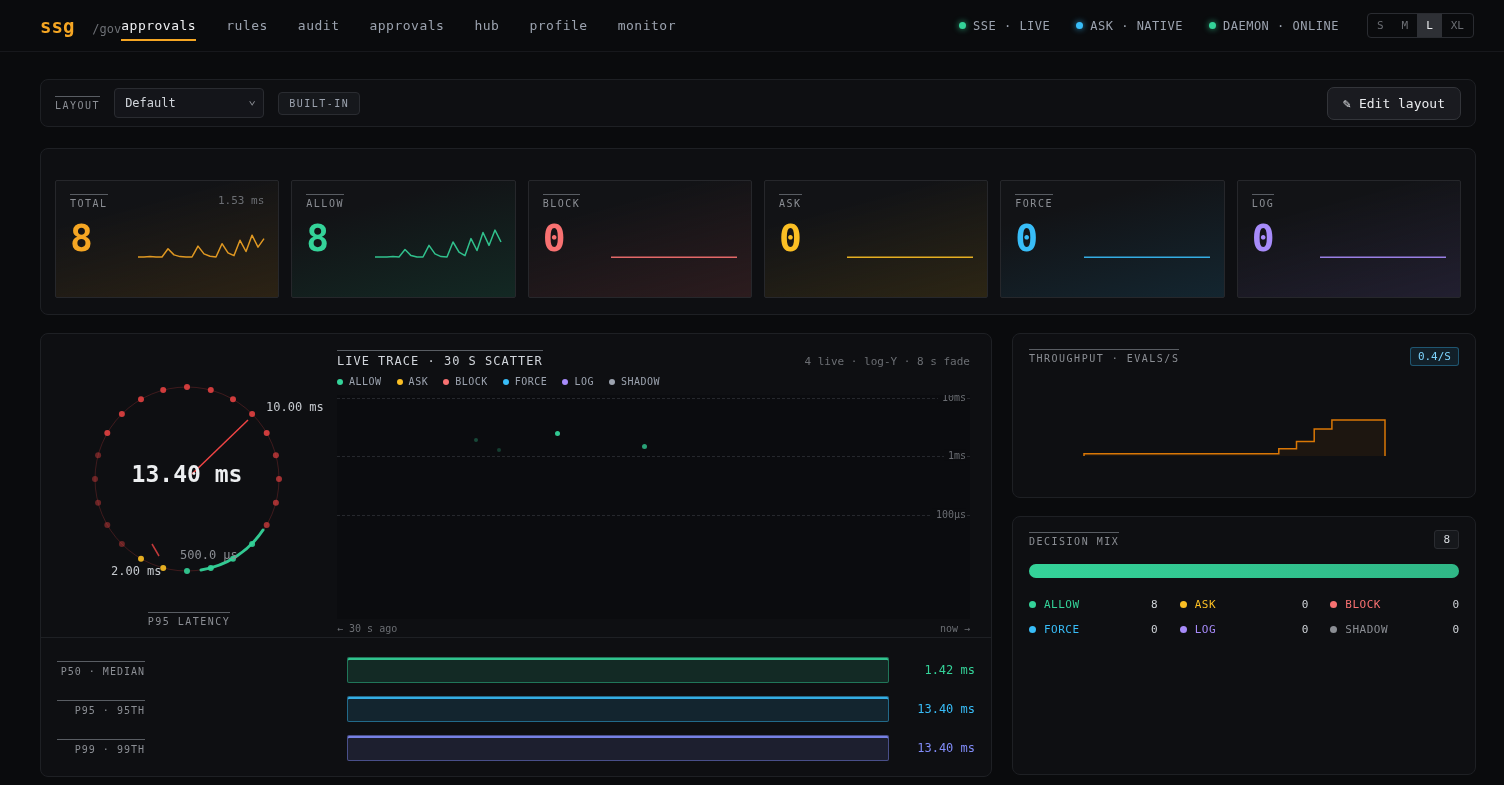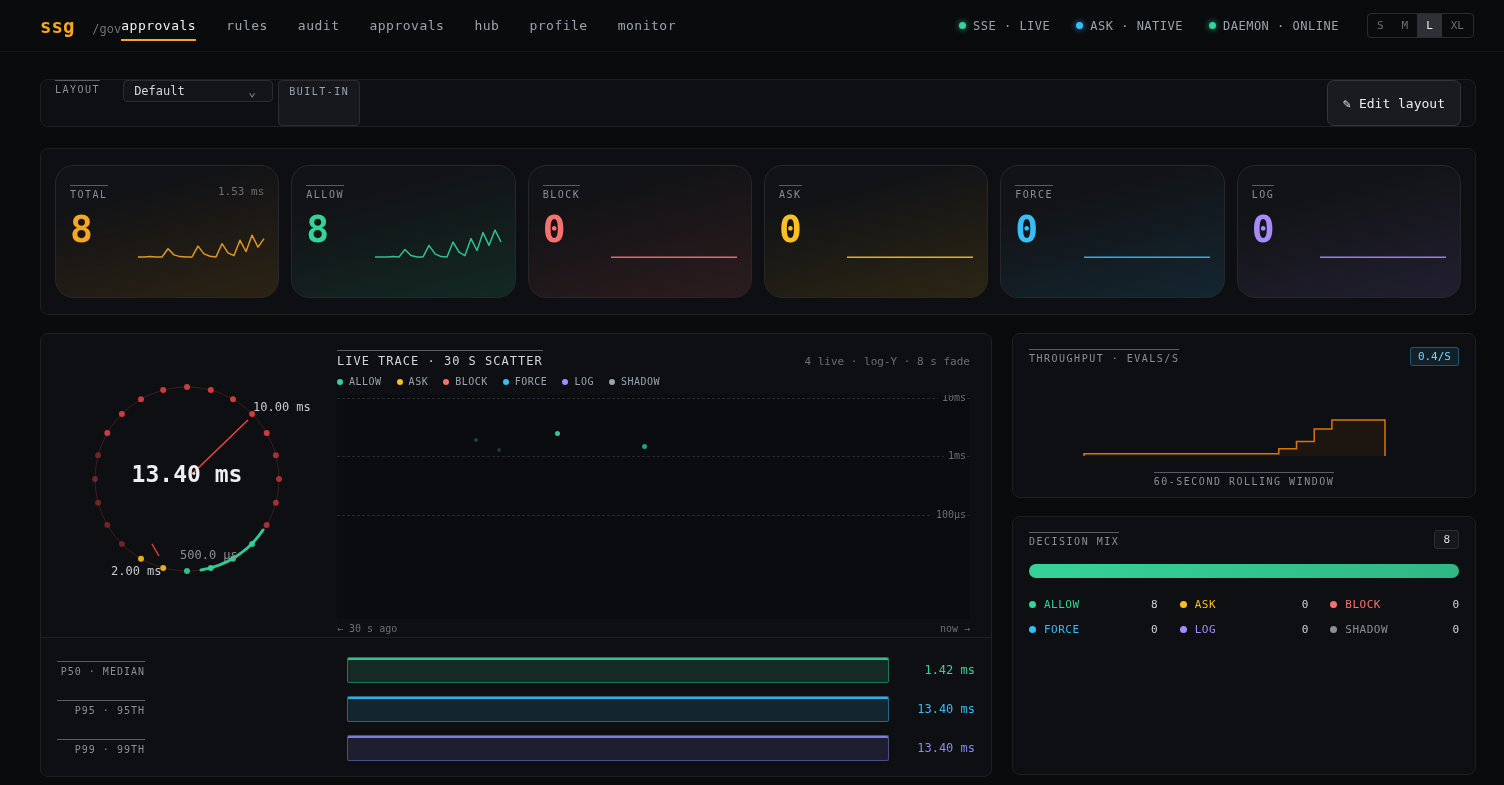--- a/index.html
+++ b/index.html
@@ -27,39 +27,39 @@
   .size-btn { background:transparent; border:none; padding:5px 9px; font-size:11px;
     color:#6b6e73; font-family:inherit; cursor:pointer; }
   .size-btn.active { background:#2e3035; color:#e8eaed; }
 
   
   .ovl { display:inline-block; border-top:1px solid #595d63; padding-top:3px; }
   .panel { background:#0e0f12; border:1px solid #1e2024; border-radius:8px; }
   .microlabel { font-size:10px; letter-spacing:1.5px; color:#8b8e94; }
 
   
-  .layout-bar { margin:27px 28px 0 40px; height:48px; display:flex; 
+  .layout-bar { margin:27px 28px 0 40px; height:48px; display:flex; align-items:center;
     gap:14px; padding:0 14px; }
   .select-wrap { position:relative; width:150px; }
-  .select-wrap select { width:100%; height:22px; background:#14151a; border:1px solid #2a2c31;
+  .select-wrap select { width:100%; height:30px; background:#14151a; border:1px solid #2a2c31;
     border-radius:4px; color:#d1d5db; font-size:12px; font-family:inherit; padding:0 24px 0 10px;
-    appearance:none; -webkit-appearance:none; cursor:pointer;margin-left:9px; }
+    appearance:none; -webkit-appearance:none; cursor:pointer; }
   .select-chevron { position:absolute; right:8px; top:4px; color:#8b8e94; font-size:13px;
     pointer-events:none; }
   .builtin-badge { border:1px solid #2a2c31; background:#16181c; border-radius:4px;
     padding:5px 10px; font-size:10px; letter-spacing:1.5px; color:#9ca3af; }
   .edit-btn { margin-left:auto; background:#1a1b20; border:1px solid #33353a; border-radius:7px;
     padding:8px 15px; color:#e8eaed; font-size:13px; font-family:inherit; display:flex;
     align-items:center; gap:8px; cursor:pointer; }
 
   
   .cards-panel { margin:21px 28px 0 40px; height:167px; padding:16px 14px;
     display:grid; grid-template-columns:repeat(6,1fr); gap:12px; }
-  .stat-card { position:relative; border:1px solid #26272b; border-radius:18px;
-    padding:19px 14px; overflow:hidden; }
+  .stat-card { position:relative; border:1px solid #26272b; border-radius:2px;
+    padding:13px 14px; overflow:hidden;margin-top:15px; }
   .card-head { display:flex; justify-content:space-between; align-items:flex-start; }
   .card-meta { font-size:11px; color:#6b6e73; }
   .card-value { font-size:38px; font-weight:bold; line-height:1; margin-top:10px; }
   .card-spark { position:absolute; right:12px; bottom:34px; }
 
   
   .main-row { margin:18px 28px 0 40px; display:flex; gap:20px; }
   .trace-panel { width:952px; height:444px; }
   .trace-top { display:flex; height:303px; }
 
@@ -263,23 +263,26 @@
               <circle cx="159.8" cy="26.1" r="3" fill="#ef4444" opacity="0.85"></circle>
               <circle cx="182.0" cy="35.3" r="3" fill="#ef4444" opacity="0.85"></circle>
               <circle cx="201.1" cy="49.9" r="3" fill="#ef4444" opacity="0.85"></circle>
               <circle cx="215.7" cy="69.0" r="3" fill="#ef4444" opacity="0.85"></circle>
               <circle cx="224.9" cy="91.2" r="3" fill="#ef4444" opacity="0.65"></circle>
               <path d="M 212,166 A 92 92 0 0 1 150,206" fill="none" stroke="#34d399" stroke-width="3" stroke-linecap="round" opacity="0.95"></path>
               <line x1="141" y1="110" x2="197" y2="56" stroke="#ef4444" stroke-width="1.5"></line>
               <line x1="101" y1="180" x2="108" y2="192" stroke="#ef4444" stroke-width="1.5" opacity="0.8"></line>
             </svg>
           <div class="gauge-value">13.40 ms</div>
-          <span class="gauge-lab" style="left:202px; top:36px; color:#c6cacf;">10.00 ms</span>
+          <span class="gauge-lab" style="left:215px; top:36px; color:#c6cacf;">10.00 ms</span>
           <span class="gauge-lab" style="left:129px; top:184px; color:#8b8e94;">500.0 µs</span>
           <span class="gauge-lab" style="left:60px; top:200px; color:#c6cacf;">2.00 ms</span>
+        </div>
+        <div class="gauge-caption">
+          <span class="microlabel ovl">P95 LATENCY</span>
         </div>
       </div>
 
       <div class="scatter-col">
         <div class="scatter-head">
           <span class="scatter-title ovl">LIVE TRACE · 30 S SCATTER</span>
           <span class="scatter-meta">4 live · log-Y · 8 s fade</span>
         </div>
         <div class="legend-row">
             <span class="legend-item">
@@ -355,23 +358,20 @@
 
     <div class="tp-panel panel">
       <div class="panel-head">
         <span class="microlabel ovl">THROUGHPUT · EVALS/S</span>
         <span class="tp-badge">0.4/S</span>
       </div>
       <svg id="tp-chart" width="432" height="92" viewBox="0 0 432 92" style="margin-top:2px;">
           <path d="M 55 88 V 85.8 H 72.7 V 85.8 H 90.4 V 85.8 H 108.1 V 85.8 H 125.8 V 85.8 H 143.5 V 85.8 H 161.2 V 85.8 H 178.9 V 85.8 H 196.6 V 85.8 H 214.4 V 85.8 H 232.1 V 85.8 H 249.8 V 80.8 H 267.5 V 73.6 H 285.2 V 61.0 H 302.9 V 52.0 H 320.6 V 52.0 H 338.3 V 52.0 H 356.0 V 52.0 V 88 Z" fill="rgba(217,119,6,0.08)" stroke="none"></path>
           <path d="M 55 88 V 85.8 H 72.7 V 85.8 H 90.4 V 85.8 H 108.1 V 85.8 H 125.8 V 85.8 H 143.5 V 85.8 H 161.2 V 85.8 H 178.9 V 85.8 H 196.6 V 85.8 H 214.4 V 85.8 H 232.1 V 85.8 H 249.8 V 80.8 H 267.5 V 73.6 H 285.2 V 61.0 H 302.9 V 52.0 H 320.6 V 52.0 H 338.3 V 52.0 H 356.0 V 52.0 V 88" fill="none" stroke="#d97706" stroke-width="1.5"></path>
         </svg>
-      <div class="tp-caption">
-        <span class="microlabel ovl">60-SECOND ROLLING WINDOW</span>
-      </div>
     </div>
 
     <div class="dm-panel panel">
       <div class="panel-head">
         <span class="microlabel ovl">DECISION MIX</span>
         <span class="dm-badge">8</span>
       </div>
       <div class="dm-track" id="dm-track">
           <div class="dm-seg" style="width: 100%; background: linear-gradient(90deg, rgb(52, 211, 153), rgba(52, 211, 153, 0.85));"></div>
         </div>

